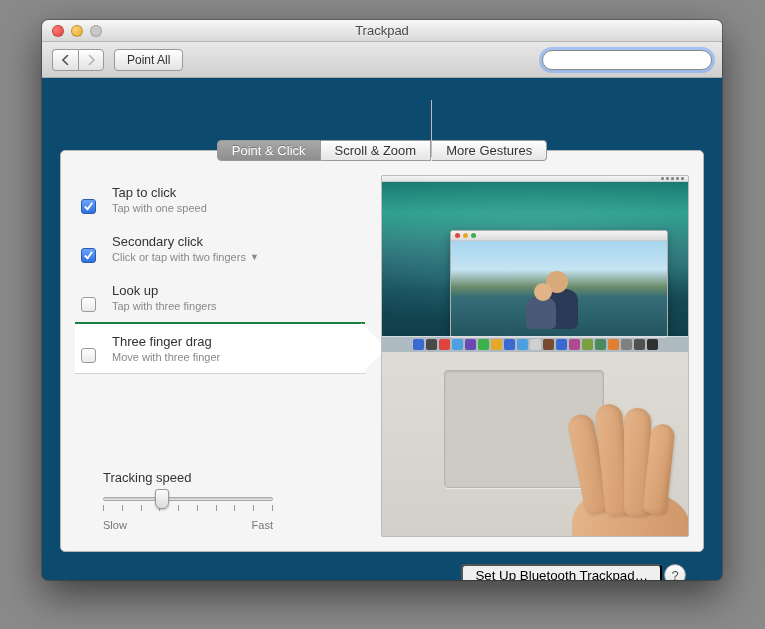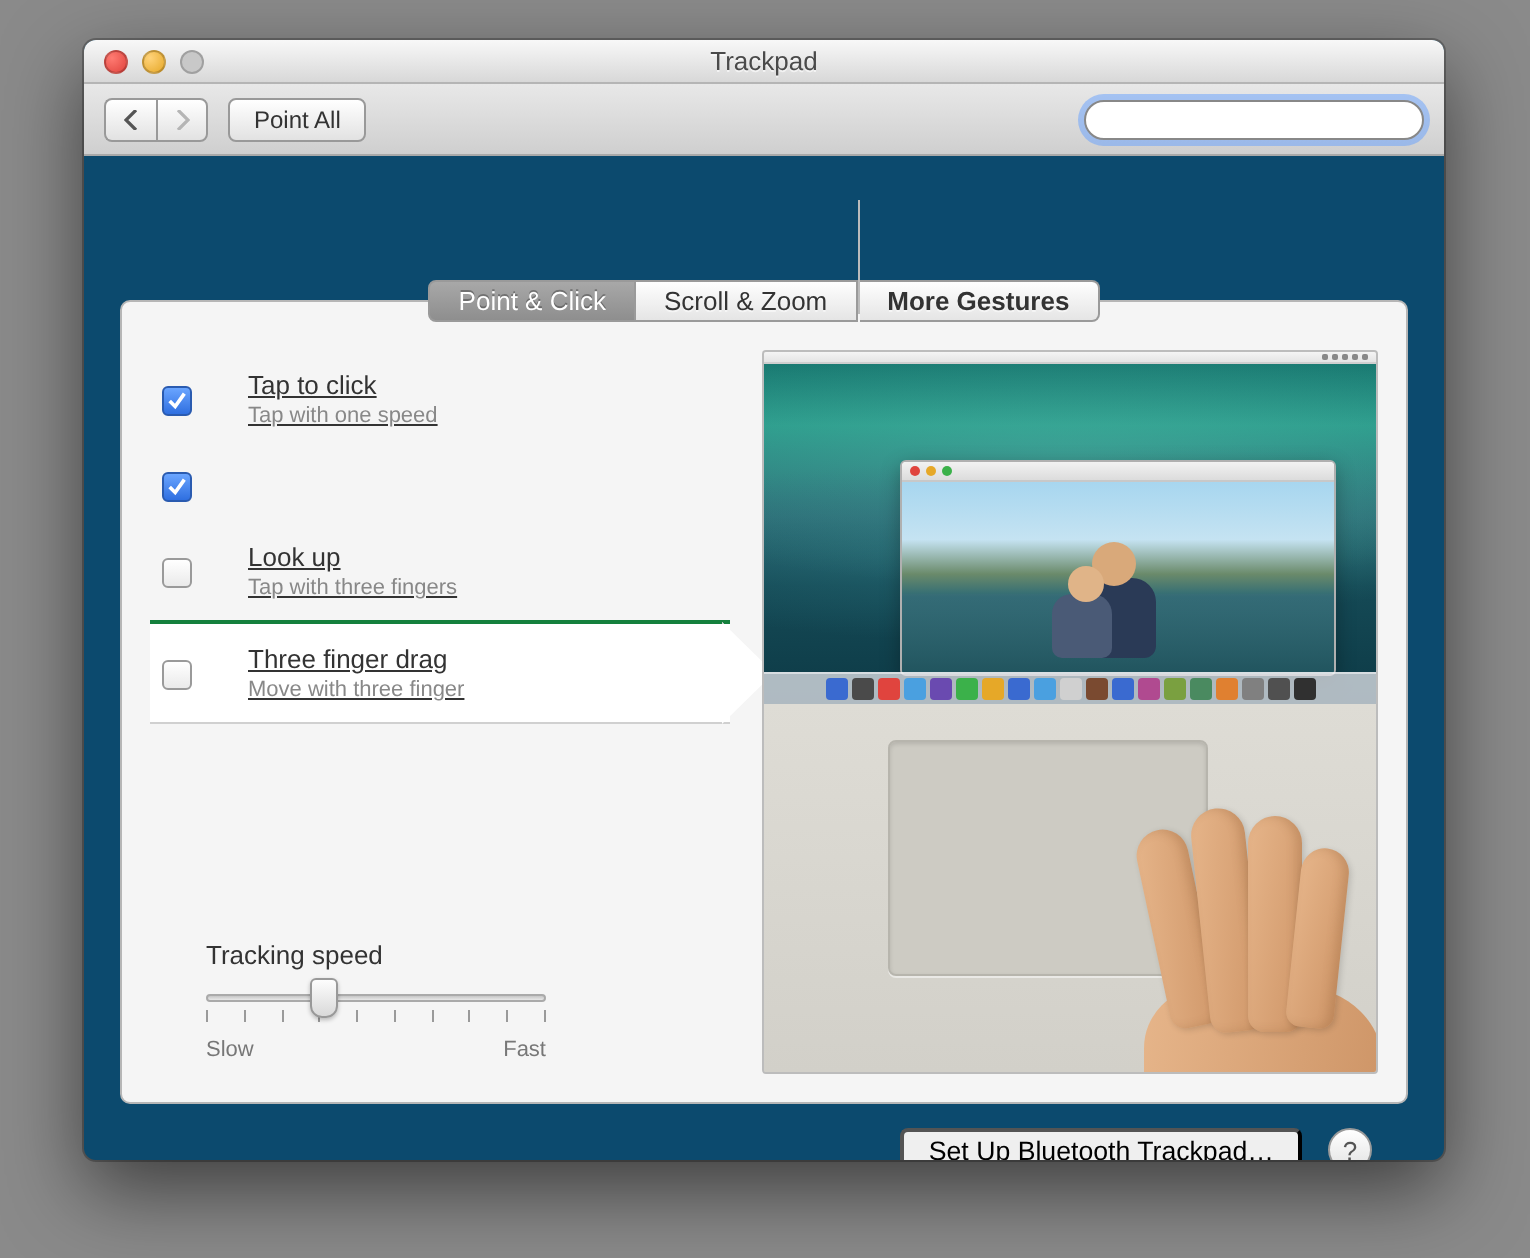--- a/index.html
+++ b/index.html
@@ -21,27 +21,27 @@
   .btn { border-radius: 4px; padding: 0 12px; }
   .spacer { flex: 1; }
   .search { width: 170px; height: 20px; border-radius: 10px; border: 1px solid #888; background: #fff; display: flex; align-items: center; padding: 0 6px; box-shadow: 0 0 0 3px rgba(100,160,255,0.5); }
   .search-icon-svg { width: 12px; height: 12px; fill: #777; }
   .search input { border: none; outline: none; flex: 1; font-size: 12px; padding-left: 4px; background: transparent; }
   .content { padding: 18px 18px 12px 18px; }
   .panel-group { position: relative; }
   .tabs { display: flex; justify-content: center; position: relative; z-index: 2; }
   .tabs .tab { height: 21px; padding: 0 14px; font-size: 13px; background: linear-gradient(#fefefe,#e5e5e5); border: 1px solid #9a9a9a; border-left: none; display: flex; align-items: center; color: #333; text-shadow: 0 1px 0 rgba(255,255,255,0.5); margin-top: 44px; }
   .tabs .tab:first-child { border-left: 1px solid #9a9a9a; border-radius: 4px 0 0 4px; }
-  .tabs .tab:last-child  { border-radius: 0 4px 4px 0; font-weight: bold; }
+  .tabs .tab:last-child  { border-radius: 0 4px 4px 0; }
   .tabs .tab.selected { background: linear-gradient(#a8a8a8,#8e8e8e); color: #fff; text-shadow: 0 -1px 0 rgba(0,0,0,0.3); }
   .tab-divider { width: 1px; background: #bbb; margin: 4px 0; }
   .panel { margin-top: -11px; border: 1px solid #b6b6b6; border-radius: 5px; background: #f5f5f5; height: 402px; padding: 24px 14px 14px 14px; display: flex; gap: 16px; }
   .left { flex: 0 0 290px; display: flex; flex-direction: column; }
   .opt-list { display: flex; flex-direction: column; position: relative; }
-  .opt { display: flex; align-items: center; gap: 28px; padding: 10px 4px 10px 6px; position: relative; text-decoration: underline; }
+  .opt { display: flex; align-items: flex-end; gap: 16px; padding: 10px 4px 10px 6px; position: relative; }
   .opt.selected-row { background: #fff; border-top: 2px solid #15803d; border-bottom: 1px solid #d0d0d0; }
   .opt.selected-row::after {
     content: ""; position: absolute; right: -22px; top: -1px; bottom: -1px; width: 26px;
     background: #fff; clip-path: polygon(0 0, 100% 50%, 0 100%);
     border-top: 1px solid #d0d0d0;
   }
   .checkbox { width: 15px; height: 15px; border: 1px solid #9a9a9a; border-radius: 3px; background: linear-gradient(#fff,#eaeaea); display: flex; align-items: center; justify-content: center; margin-top: 2px; flex-shrink: 0; }
   .checkbox.checked { background: linear-gradient(#6aa5ff,#2f6fe0); border-color: #2a5bb0; }
   .checkbox.checked svg { width: 11px; height: 11px; }
   .opt-text .title { font-size: 13px; color: #333; }
@@ -82,21 +82,21 @@
   .dock i { width: 11px; height: 11px; border-radius: 2px; }
   .trackpad-body { position: absolute; top: 176px; left: 0; right: 0; bottom: 0; background: linear-gradient(#dedcd5,#d2d0c9); }
   .tp-surface { position: absolute; top: 18px; left: 62px; width: 160px; height: 118px; background: #cdcbc3; border: 1px solid #b7b5ad; border-radius: 4px; box-shadow: inset 0 1px 2px rgba(0,0,0,0.12), 0 1px 0 rgba(255,255,255,0.5); }
   .hand { position: absolute; right: -4px; bottom: -8px; width: 150px; height: 150px; }
   .finger { position: absolute; background: linear-gradient(100deg,#e6b58a,#cf9668); border-radius: 20px 20px 12px 12px; box-shadow: inset -3px 0 5px rgba(140,90,50,0.25), 1px 1px 3px rgba(0,0,0,0.15); }
   .f1 { width: 26px; height: 100px; top: 20px; left: 34px; transform: rotate(-12deg); }
   .f2 { width: 27px; height: 112px; top: 10px; left: 58px; transform: rotate(-6deg); }
   .f3 { width: 27px; height: 108px; top: 14px; left: 82px; transform: rotate(0deg); }
   .f4 { width: 24px; height: 90px;  top: 30px; left: 105px; transform: rotate(6deg); }
   .palm { position: absolute; bottom: -30px; left: 30px; width: 120px; height: 80px; background: linear-gradient(100deg,#e6b58a,#cd9466); border-radius: 30px 40px 20px 20px; }
-  .footer { display: flex; justify-content: flex-end; align-items: center; gap: 13px; padding: 12px 18px 0 18px; }
+  .footer { display: flex; justify-content: flex-end; align-items: center; gap: 2px; padding: 12px 18px 0 18px; }
   .footer .btn { height: 22px; }
   .help { width: 22px; height: 22px; border-radius: 50%; border: 1px solid #9a9a9a; background: linear-gradient(#fff,#e2e2e2); display: flex; align-items: center; justify-content: center; font-size: 13px; color: #555; }
 </style>
 </head>
 <body>
 
 <div class="window">
   <div class="titlebar">
     <div class="traffic">
       <div class="tl-btn tl-close"></div>
@@ -152,20 +152,27 @@
                   <div class="sub">
                     <span>Tap with one speed</span>
                   </div>
                 </div>
               </div>
               <div class="opt">
                 <div class="checkbox checked">
                   <svg viewBox="0 0 12 12">
                     <path d="M2 6 L5 9 L10 2" fill="none" stroke="#fff" stroke-width="2"></path>
                   </svg>
+                </div>
+                <div class="opt-text">
+                  <div class="title">Secondary click</div>
+                  <div class="sub">
+                    <span>Click or tap with two fingers</span>
+                    <span class="dd-arrow">▼</span>
+                  </div>
                 </div>
               </div>
               <div class="opt">
                 <div class="checkbox"></div>
                 <div class="opt-text">
                   <div class="title">Look up</div>
                   <div class="sub">
                     <span>Tap with three fingers</span>
                   </div>
                 </div>

